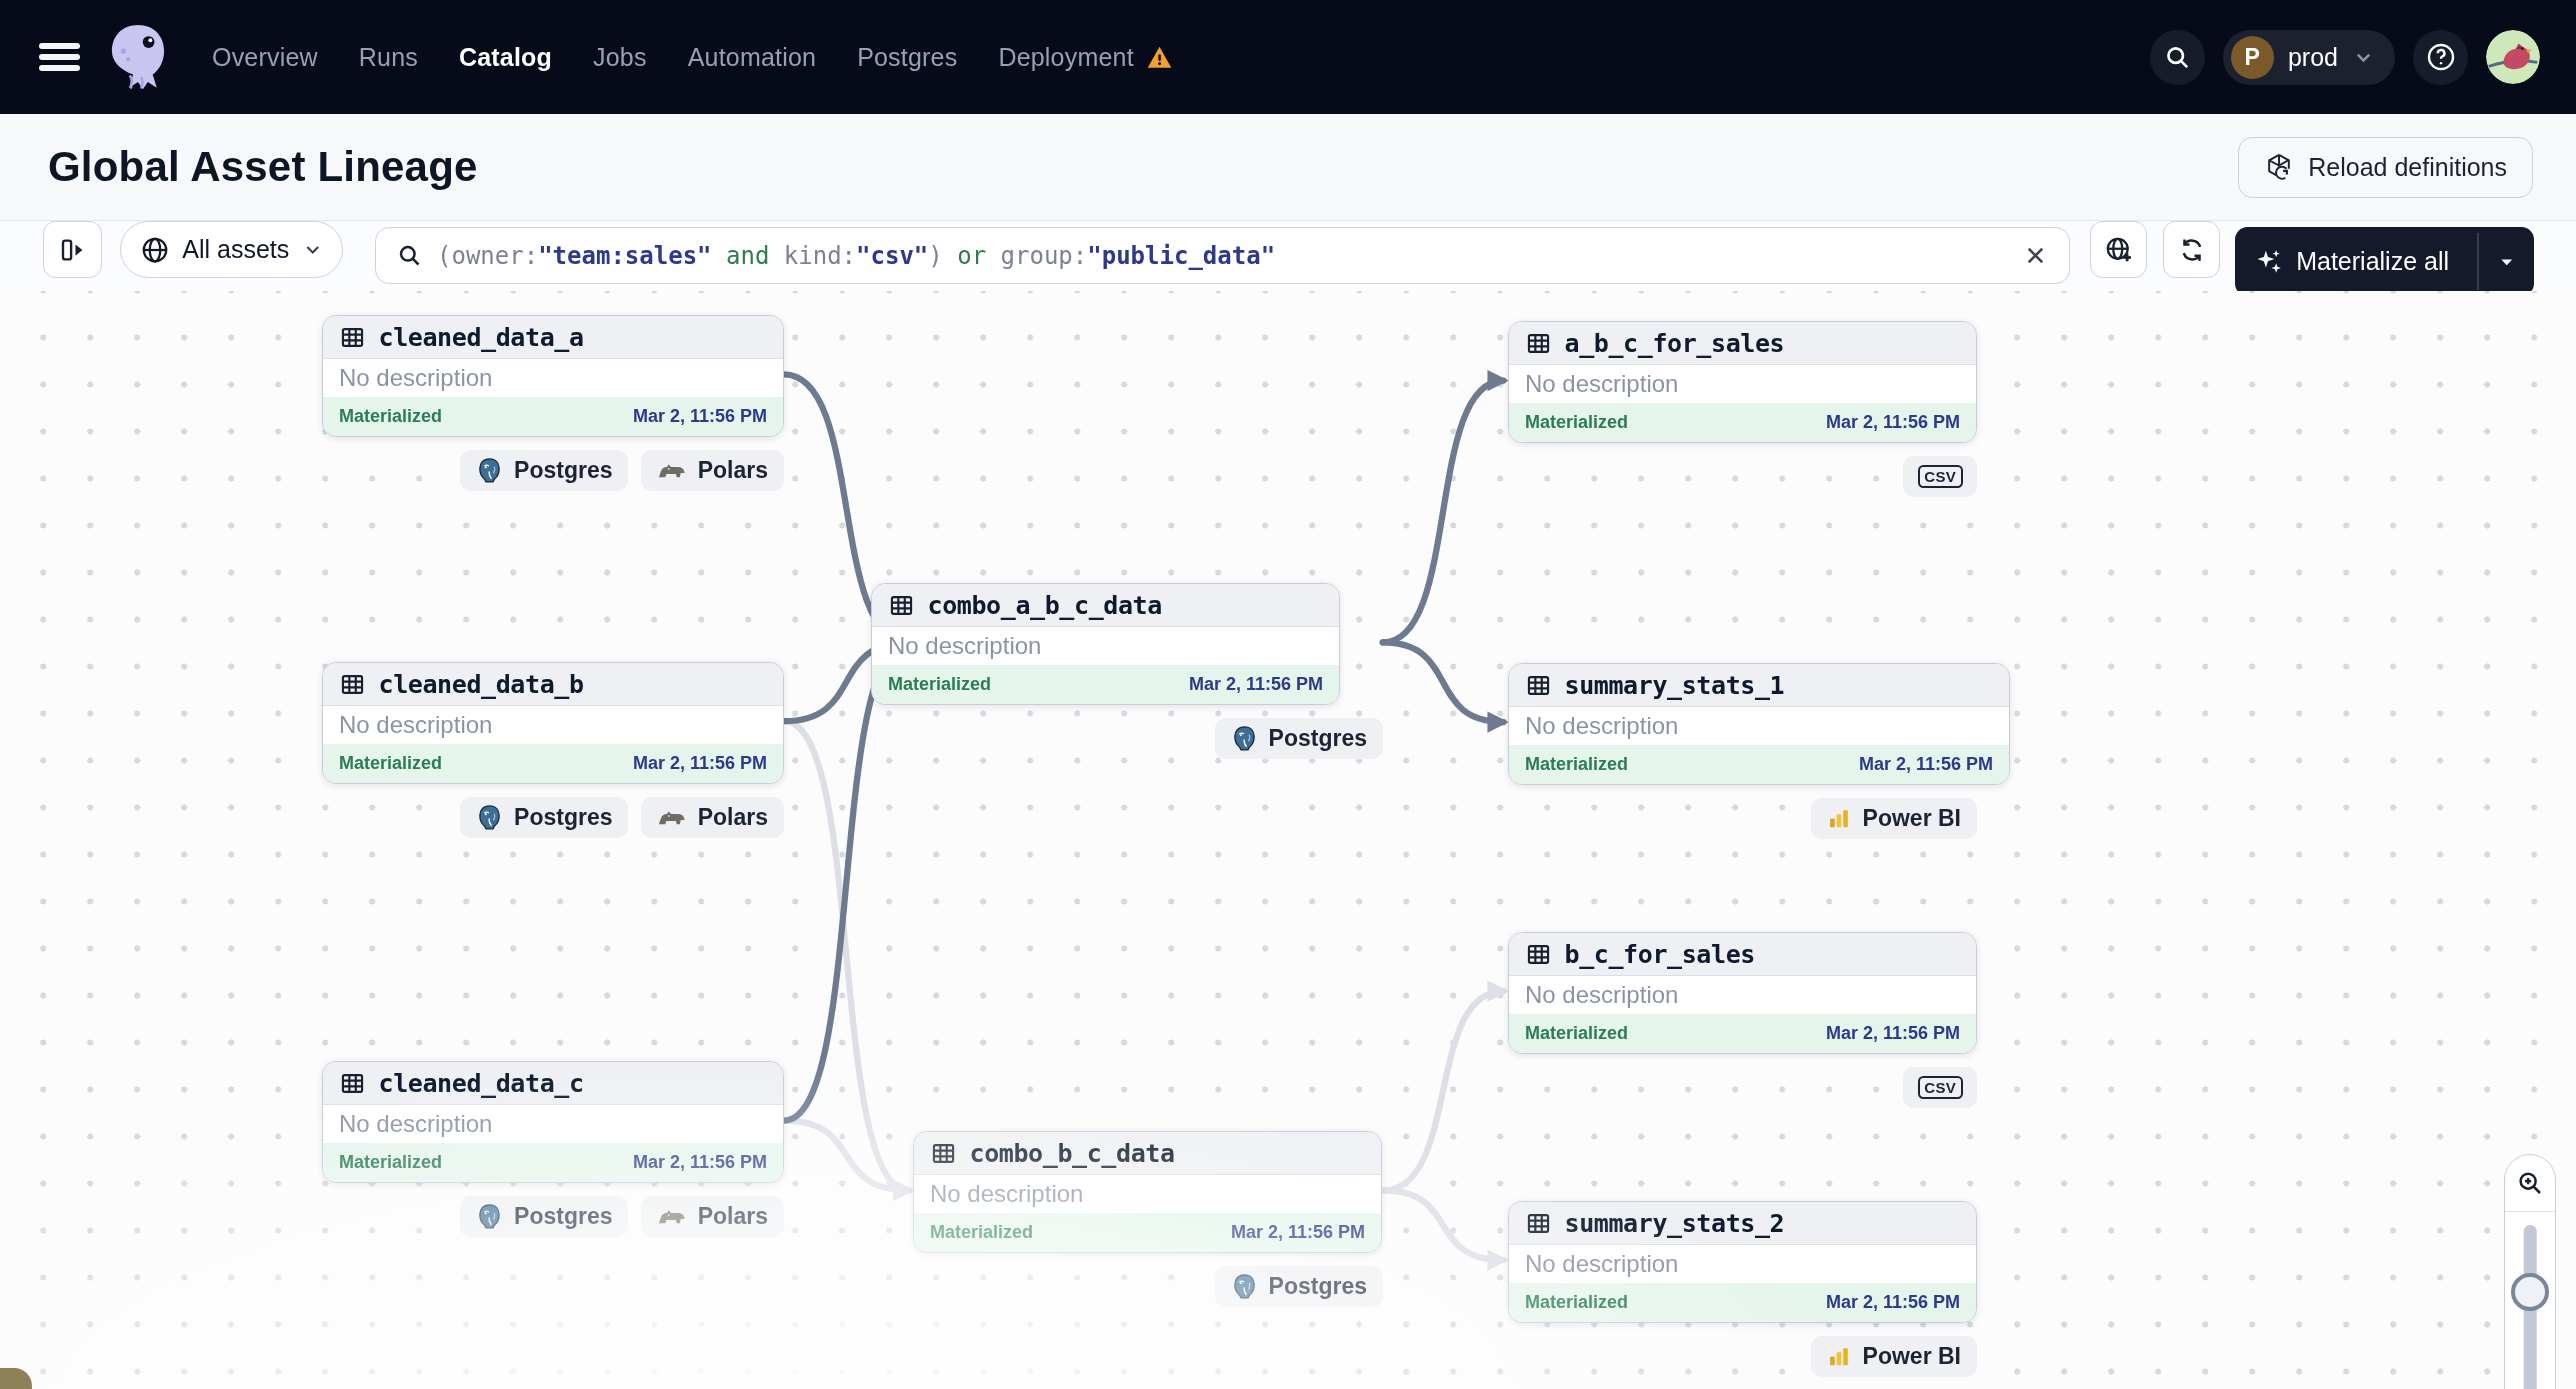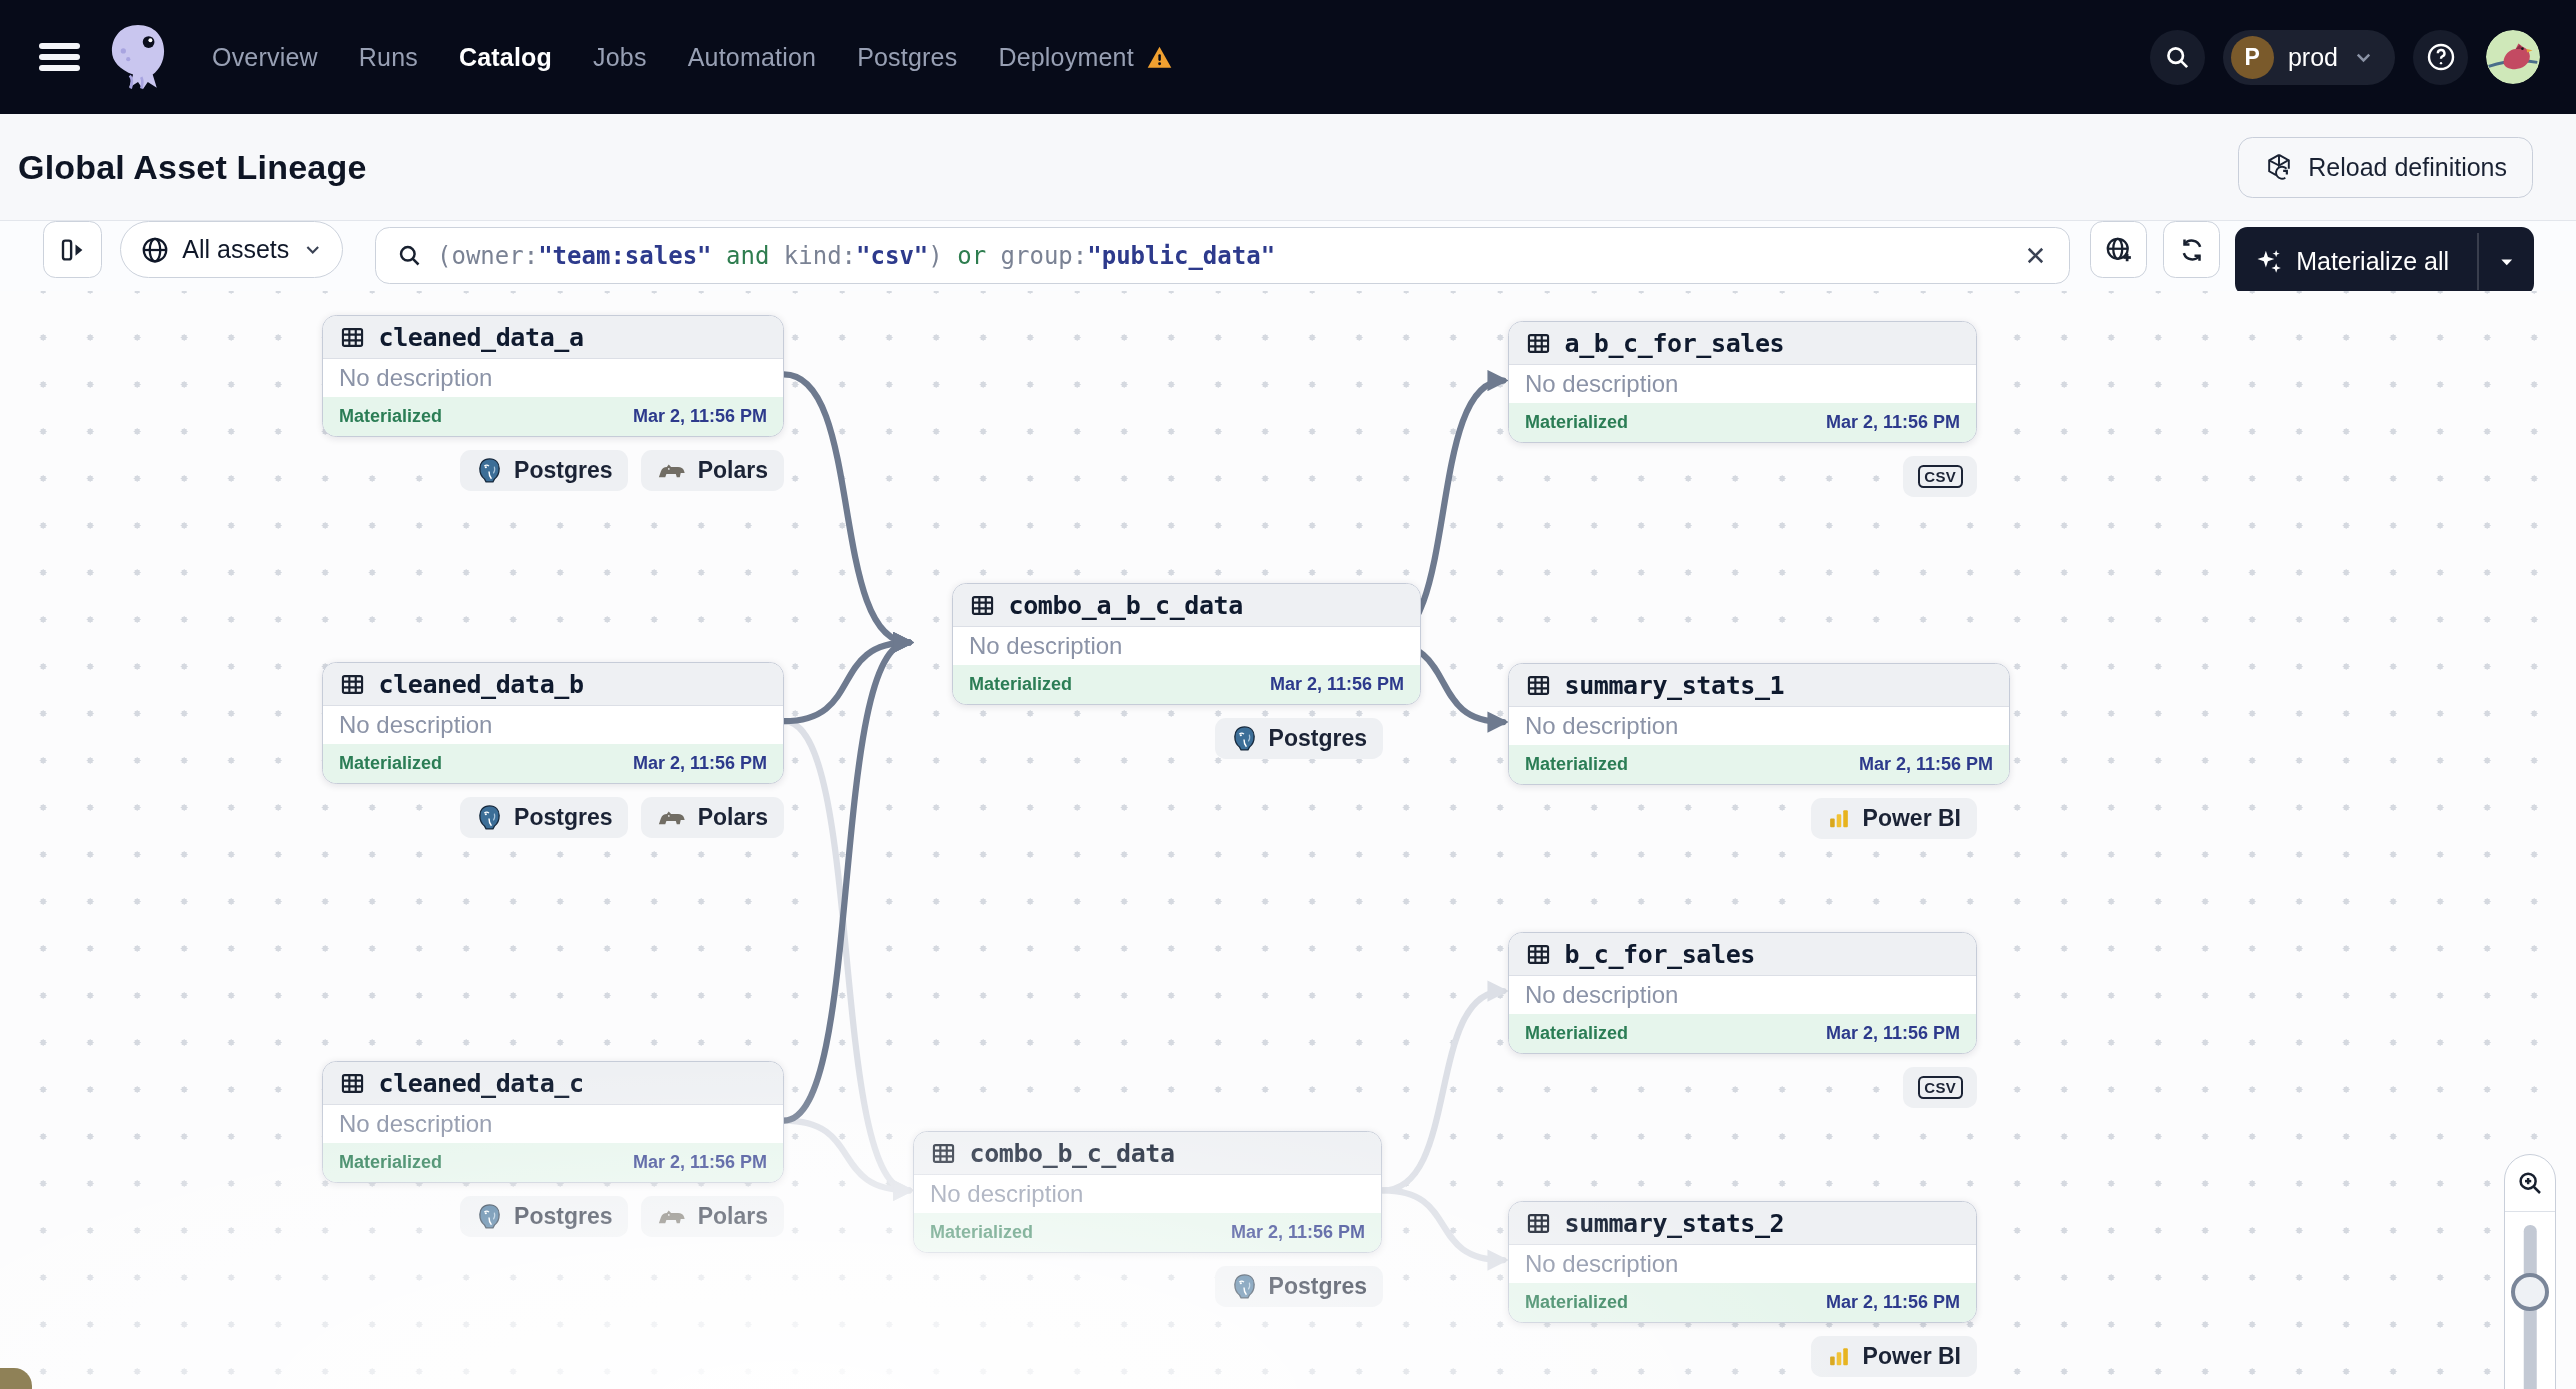--- a/index.html
+++ b/index.html
@@ -26,21 +26,21 @@
   .env-pill { height:55px; border-radius:30px; background:#1c2130; display:flex; align-items:center; padding:0 19.7px 0 7.2px; gap:14.3px; cursor:pointer; }
   .env-avatar { width:43px; height:43px; border-radius:50%; background:#7a5a2b; color:#fff; font-size:23px; font-weight:600; display:flex; align-items:center; justify-content:center; }
   .env-name { color:#fff; font-size:25px; font-weight:500; }
   .avatar { width:54px; height:54px; border-radius:50%; overflow:hidden; cursor:pointer; }
   
   .header-band {
     position:absolute; left:0; top:114px; width:2576px; height:107px;
     background:#f7f8fa; border-bottom:1.8px solid #e3e6ec;
     display:flex; align-items:center;
   }
-  .page-title { margin-left:18px; font-size:34px; font-weight:600; color:#0e1524; letter-spacing:0.2px; }
+  .page-title { margin-left:48px; font-size:42px; font-weight:600; color:#0e1524; letter-spacing:0.2px; }
   .reload-btn {
     position:absolute; right:43px; height:61px; padding:0 25px;
     border:1.8px solid #c9cfda; border-radius:14.3px; background:transparent;
     display:flex; align-items:center; gap:14.3px; font-size:25px; color:#1a2233; cursor:pointer;
   }
   
   .filter-band {
     position:absolute; left:0; top:221px; width:2576px; height:71px;
     background:#fbfcfe; border-bottom:1.8px solid #e3e6ec;
   }
@@ -435,21 +435,21 @@
         <span class="tag-pill">
           <span style="display: flex;">
             <svg width="30" height="21.5" viewBox="0 0 32 22">
               <path d="M2 18l2.2-6.5Q6 7 10.5 7l2-2.6L15 7h7.5q4.8 0 6.3 4l.7 2.5h-4.2l-1 4.5h-3.2l-1-3.5H10l-1.2 3.5H5.5z" fill="#716d64"></path>
               <circle cx="12.6" cy="9" r=".9" fill="#eee"></circle>
             </svg>
           </span>
           <span>Polars</span>
         </span>
       </div>
-      <div class="asset-node" style="left: 952px; top: 292px; width: 469px;">
+      <div class="asset-node" style="left: 871px; top: 292px; width: 469px;">
         <div class="node-header">
           <span>
             <svg width="27" height="27" viewBox="0 0 24 24" fill="none" stroke="#18202f" stroke-width="1.9">
               <rect x="3.5" y="4.5" width="17" height="15" rx="1.5"></rect>
               <line x1="3.5" y1="9.5" x2="20.5" y2="9.5"></line>
               <line x1="3.5" y1="14.5" x2="20.5" y2="14.5"></line>
               <line x1="9.2" y1="4.5" x2="9.2" y2="19.5"></line>
               <line x1="14.9" y1="4.5" x2="14.9" y2="19.5"></line>
             </svg>
           </span>

